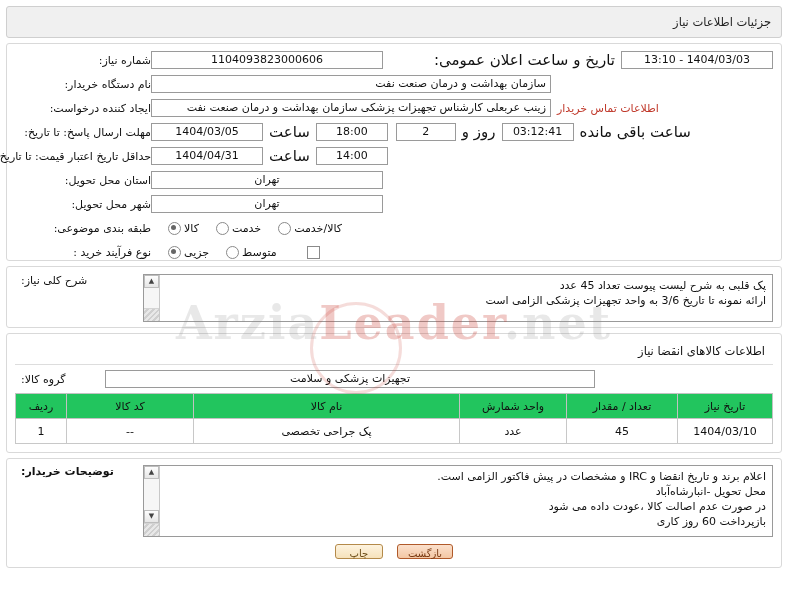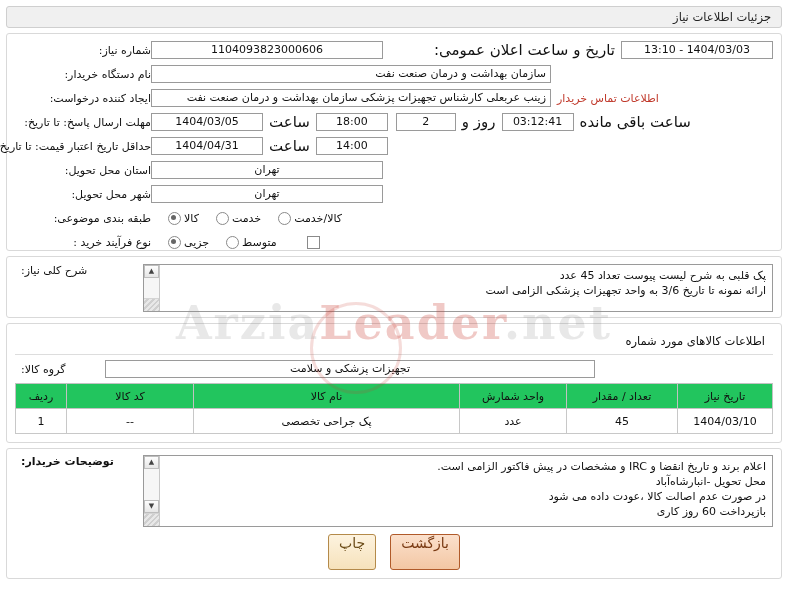--- a/index.html
+++ b/index.html
@@ -14,21 +14,21 @@
   }
   .page{
     width:788px;height:598px;
     box-sizing:border-box;
     position:relative;
     background:#fff;
   }
   
   .top-header{
     margin:6px 6px 0 6px;
-    height:22px;
+    height:32px;
     background:#f0f0f0;
     border:1px solid #cfcfcf;
     border-radius:3px;
     display:flex;
     align-items:center;
     justify-content:flex-start;
     padding:0 10px;
     box-sizing:border-box;
   }
   .top-header .title{
@@ -183,24 +183,24 @@
   
   .btn-row{
     display:flex;
     justify-content:center;
     align-items:center;
     gap:14px;
     margin-top:7px;
   }
   .btn{
     min-width:48px;
-    height:36px;
+    height:15px;
     line-height:17px;
     text-align:center;
-    font-size:14px;
+    font-size:10px;
     border:1px solid #b48a4a;
     background:linear-gradient(#fdf3df,#f6e2bb);
     color:#6a4b17;
     border-radius:3px;
     padding:0 10px;
     box-sizing:border-box;
     cursor:pointer;
   }
   .btn.back{
     border:1px solid #b05a2a;
@@ -343,21 +343,21 @@
           <div>پک قلبی به شرح لیست پیوست تعداد 45 عدد</div>
           <div>ارائه نمونه تا تاریخ 3/6 به واحد تجهیزات پزشکی الزامی است</div>
         </div>
       </div>
       <span style="flex:1"></span>
       <span class="lbl" style="width:110px;">شرح کلی نیاز:</span>
     </div>
   </div>
 
   <div class="panel" style="padding-top:4px;">
-    <div class="sec-title">اطلاعات کالاهای مورد شماره</div>
+    <div class="sec-title">اطلاعات کالاهای انقضا نیاز</div>
     <hr class="divider">
     <div class="row" style="margin-bottom:2px;">
       <span style="flex:1"></span>
       <input class="inp" style="width: 490px;" value="تجهیزات پزشکی و سلامت">
       <span class="lbl" style="width:84px;font-weight:normal;">گروه کالا:</span>
     </div>
 
     <table class="goods">
       <thead>
         <tr>

